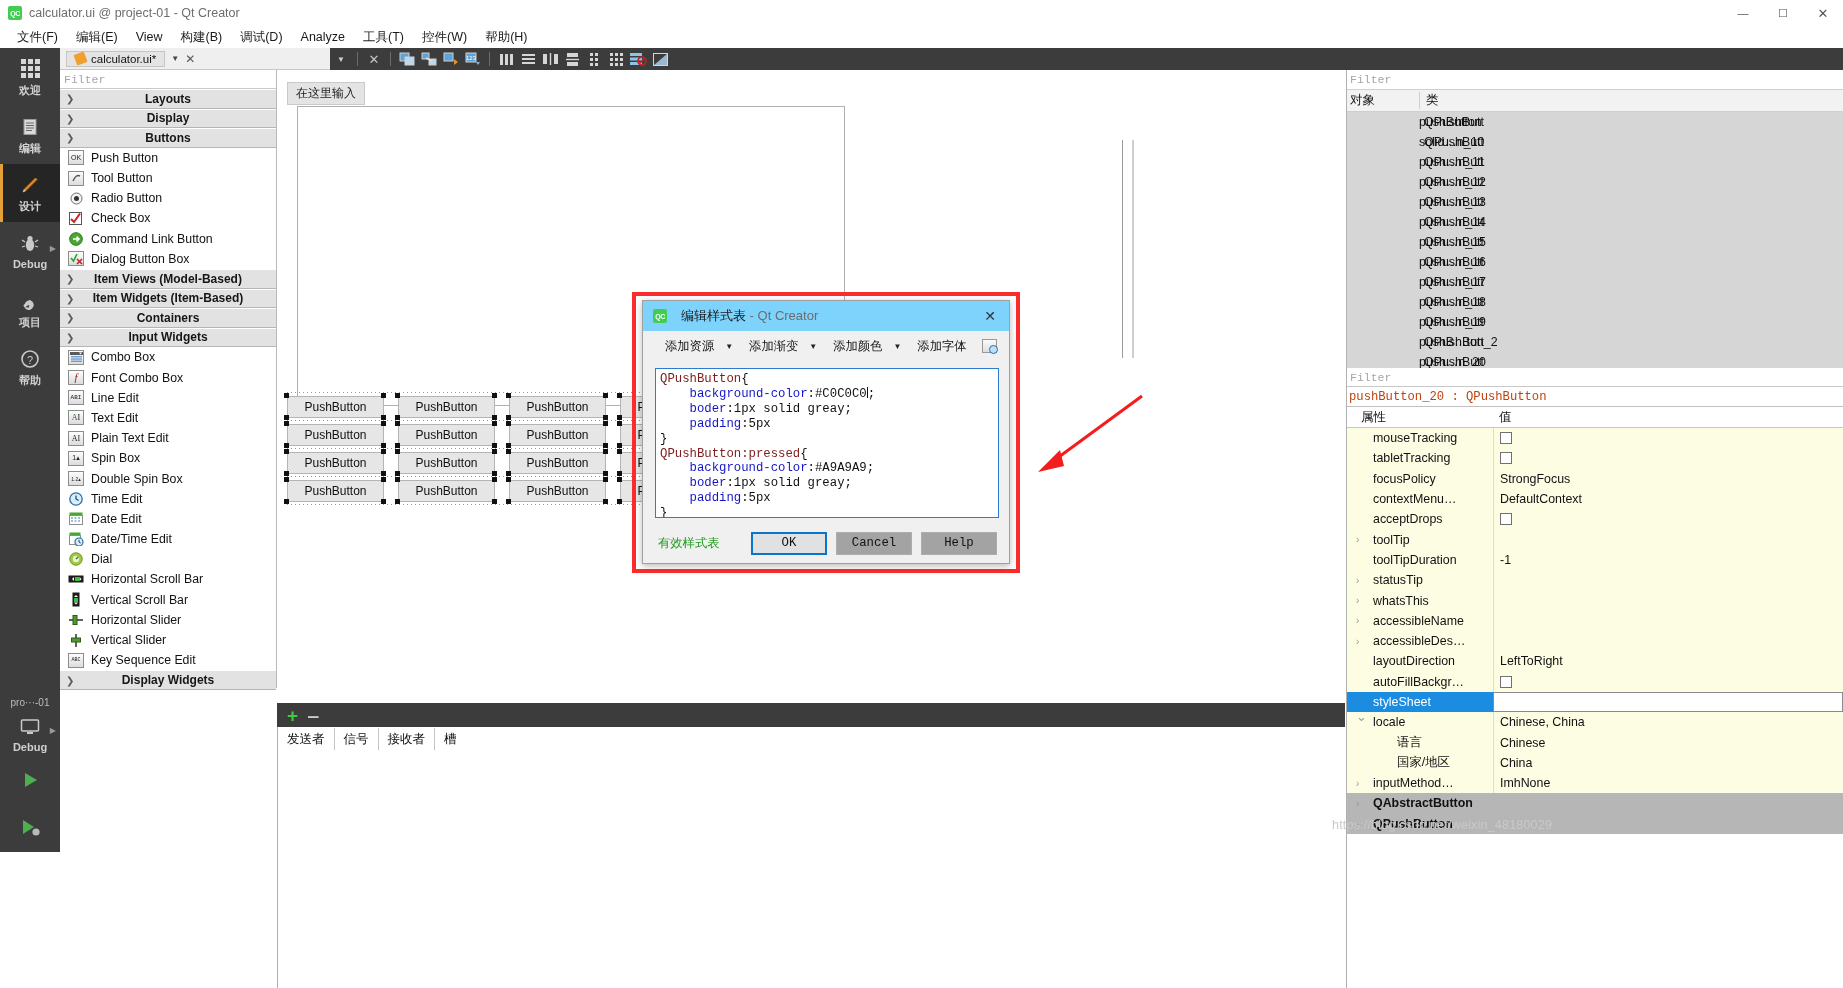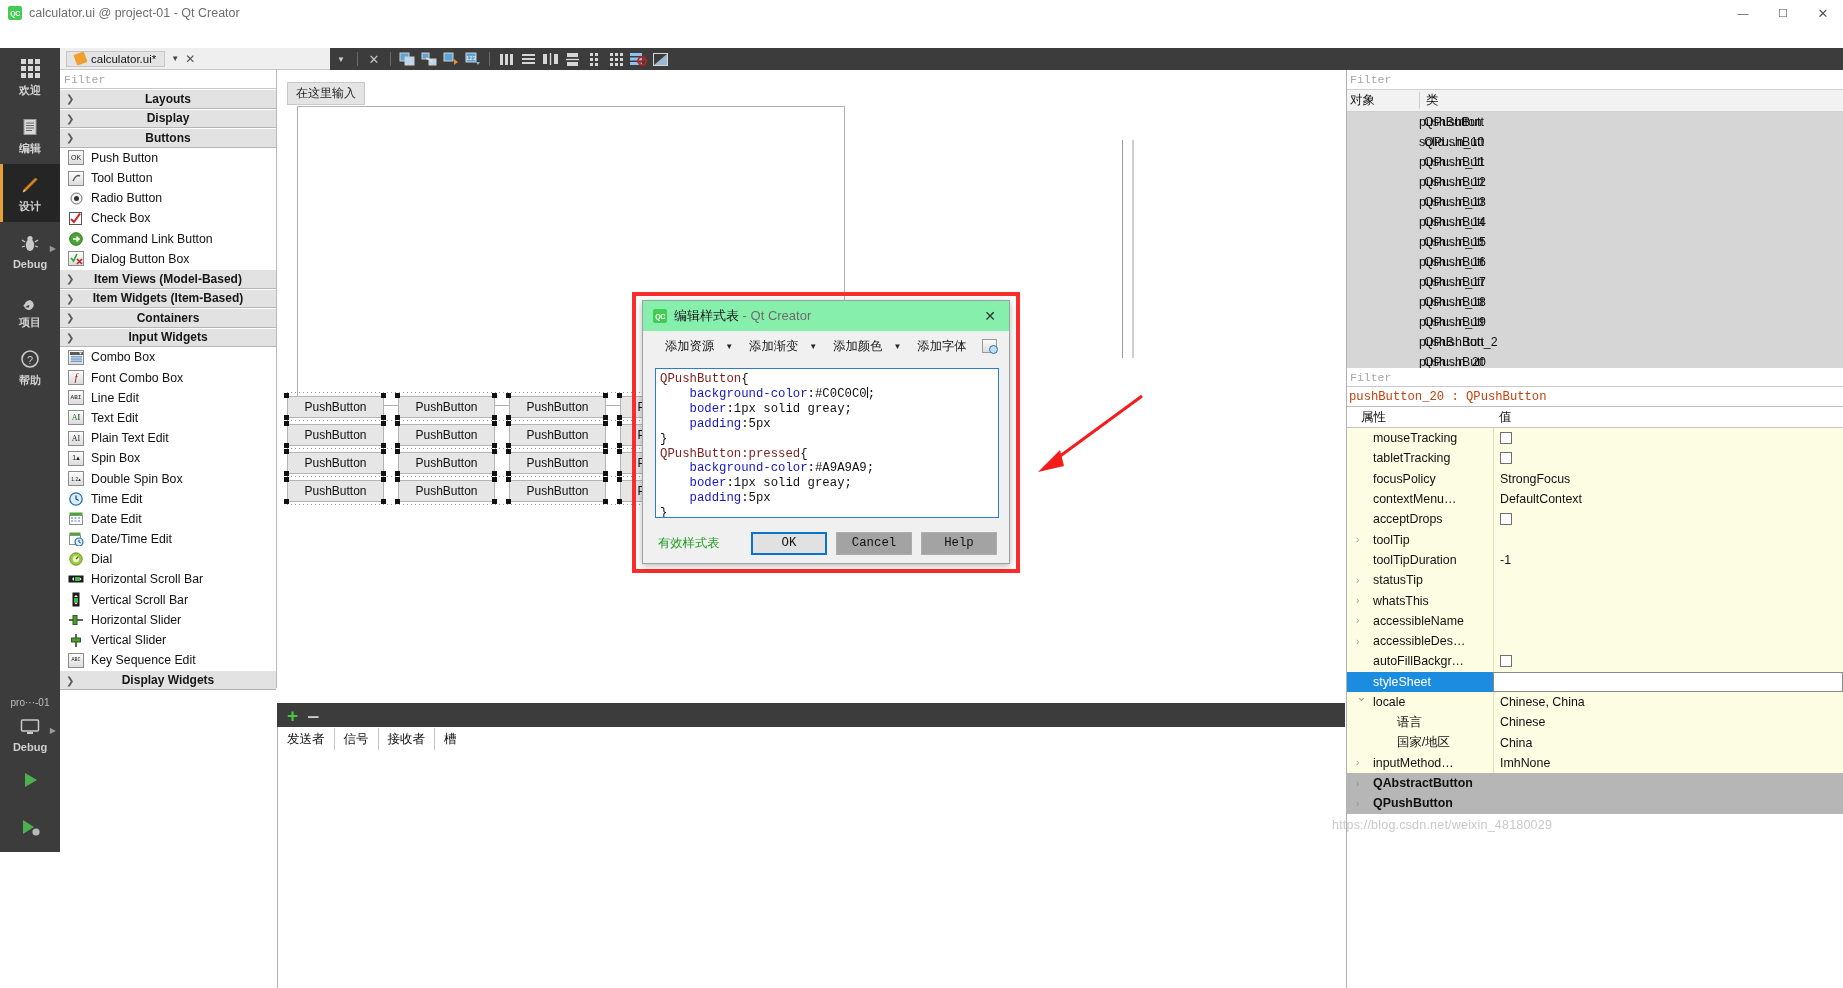--- a/index.html
+++ b/index.html
@@ -169,21 +169,21 @@
   
   .arrowwrap { position:absolute; left:1030px; top:390px; width:120px; height:90px; }
 
   
   .redbox { position:absolute; left:632px; top:292px; width:388px; height:281px;
             border:4px solid #fb2c2c; }
   .dialog { position:absolute; left:642px; top:300px; width:368px; height:264px;
             background:#f0f0f0; border:1px solid #a0a0a0;
             box-shadow:0 2px 7px rgba(0,0,0,.28); }
   .dlg-title { height:30px; display:flex; align-items:center; padding-left:10px;
-               gap:7px; background:#86efac; }
+               gap:14px; background:#7dd3fc; }
   .dlg-title .qc { width:14px; height:14px; background:#41cd52; border-radius:2px;
                    color:#fff; font-size:7px; font-weight:bold; display:flex;
                    align-items:center; justify-content:center; letter-spacing:-.5px;}
   .dlg-title .t { font-size:13px; color:#1a1a1a; }
   .dlg-title .t .sub { color:#6d6d6d; }
   .dlg-close { position:absolute; right:6px; top:5px; width:26px; height:20px;
                display:flex; align-items:center; justify-content:center;
                font-size:14px; color:#333; }
   .dlg-tools { height:30px; display:flex; align-items:center; padding-left:17px;
                gap:4px; }
@@ -221,20 +221,31 @@
   <div class="titlebar">
     <div class="qc-logo">QC</div>
     <div class="title-text">calculator.ui @ project-01 - Qt Creator</div>
     <div class="winbtns">
       <div class="winbtn">—</div>
       <div class="winbtn">☐</div>
       <div class="winbtn">✕</div>
     </div>
   </div>
 
+  <div class="menubar">
+    <div class="menuitem">文件(F)</div>
+    <div class="menuitem">编辑(E)</div>
+    <div class="menuitem">View</div>
+    <div class="menuitem">构建(B)</div>
+    <div class="menuitem">调试(D)</div>
+    <div class="menuitem">Analyze</div>
+    <div class="menuitem">工具(T)</div>
+    <div class="menuitem">控件(W)</div>
+    <div class="menuitem">帮助(H)</div>
+  </div>
 
   <div class="modebar">
     <div class="mode">
       <div class="mico">
         <span class="grid9">
             <i></i>
             <i></i>
             <i></i>
             <i></i>
             <i></i>
@@ -922,20 +933,26 @@
         </div>
         <div class="prow">
           <div class="pname">
             <span class="tri">›</span>
             <span>accessibleDes…</span>
           </div>
           <div class="pval"></div>
         </div>
         <div class="prow">
           <div class="pname">
+            <span>layoutDirection</span>
+          </div>
+          <div class="pval">LeftToRight</div>
+        </div>
+        <div class="prow">
+          <div class="pname">
             <span>autoFillBackgr…</span>
           </div>
           <div class="pval">
             <span class="chk"></span>
           </div>
         </div>
         <div class="prow sel">
           <div class="pname">
             <span>styleSheet</span>
           </div>

